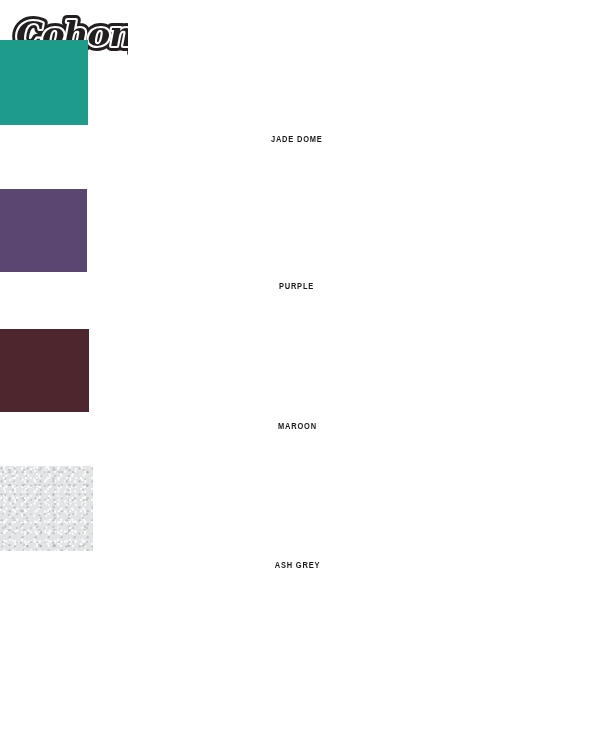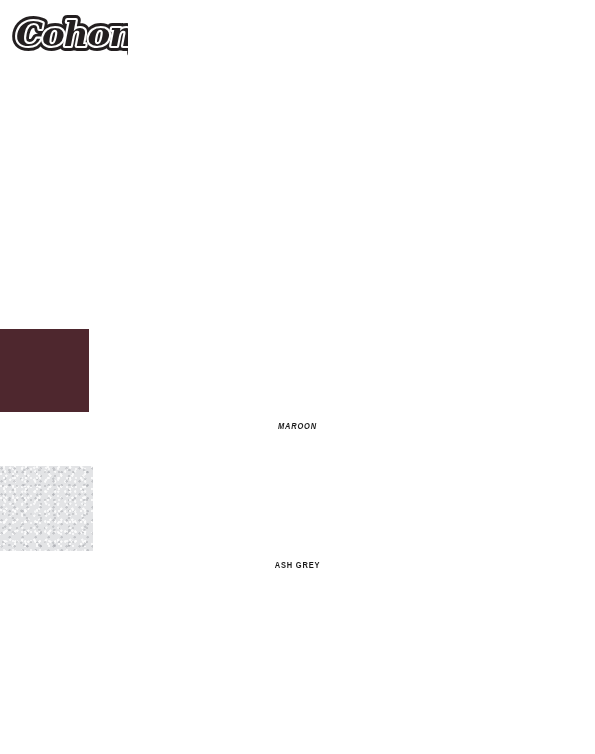--- a/index.html
+++ b/index.html
@@ -110,23 +110,31 @@
 
       <text class="logo-text" x="8" y="38" fill="none" stroke="#ffffff" stroke-width="4.2" stroke-linejoin="round">Cohony</text>
 
       <text class="logo-text" x="8" y="38" fill="#231f20">Cohony</text>
     </g>
   </svg>
 </div>
 
 <div class="swatch-list">
 
+  <div class="swatch-item" style="top:40px;">
+    <span class="swatch-chip" style="width: 90px; height: 85px; background: rgb(30, 155, 138); margin-left: -2.5px;"></span>
+    <span class="swatch-label" style="margin-left: -2.5px;">JADE DOME</span>
+  </div>
 
+  <div class="swatch-item" style="top:189px;">
+    <span class="swatch-chip" style="width: 89px; height: 83px; background: rgb(91, 69, 113); margin-left: -2px;"></span>
+    <span class="swatch-label" style="margin-left: -2px;">PURPLE</span>
+  </div>
 
-  <div class="swatch-item" style="top:329px;font-style:italic;">
+  <div class="swatch-item" style="top:329px;">
     <span class="swatch-chip" style="width: 89px; height: 83px; background: rgb(78, 39, 46); margin-left: 0px;"></span>
     <span class="swatch-label" style="margin-left: 0px;">MAROON</span>
   </div>
 
   <div class="swatch-item" style="top:466px;">
     <span class="swatch-chip heather" style="width: 93px; height: 85px; background: rgb(227, 228, 230); margin-left: 0px;"></span>
     <span class="swatch-label" style="margin-left: 0px;">ASH GREY</span>
   </div>
 
 

